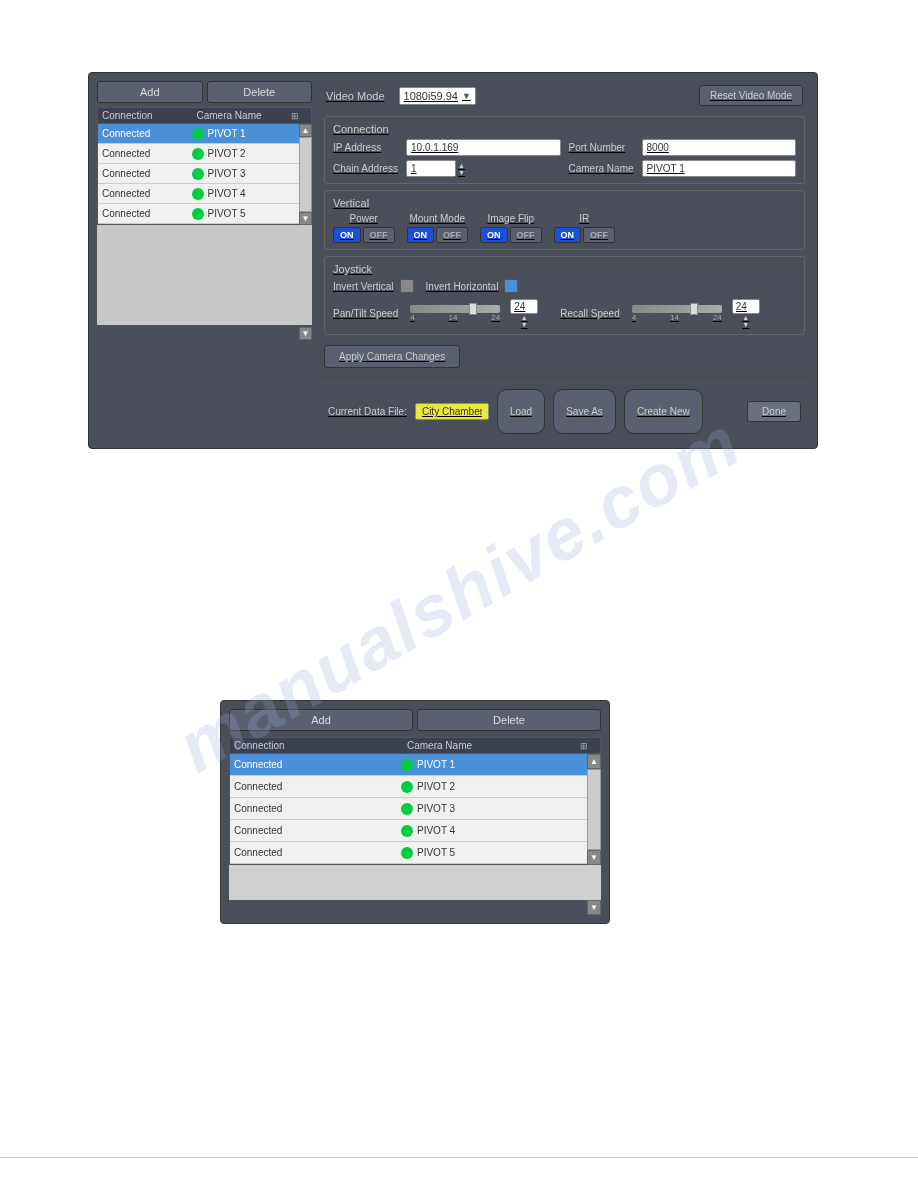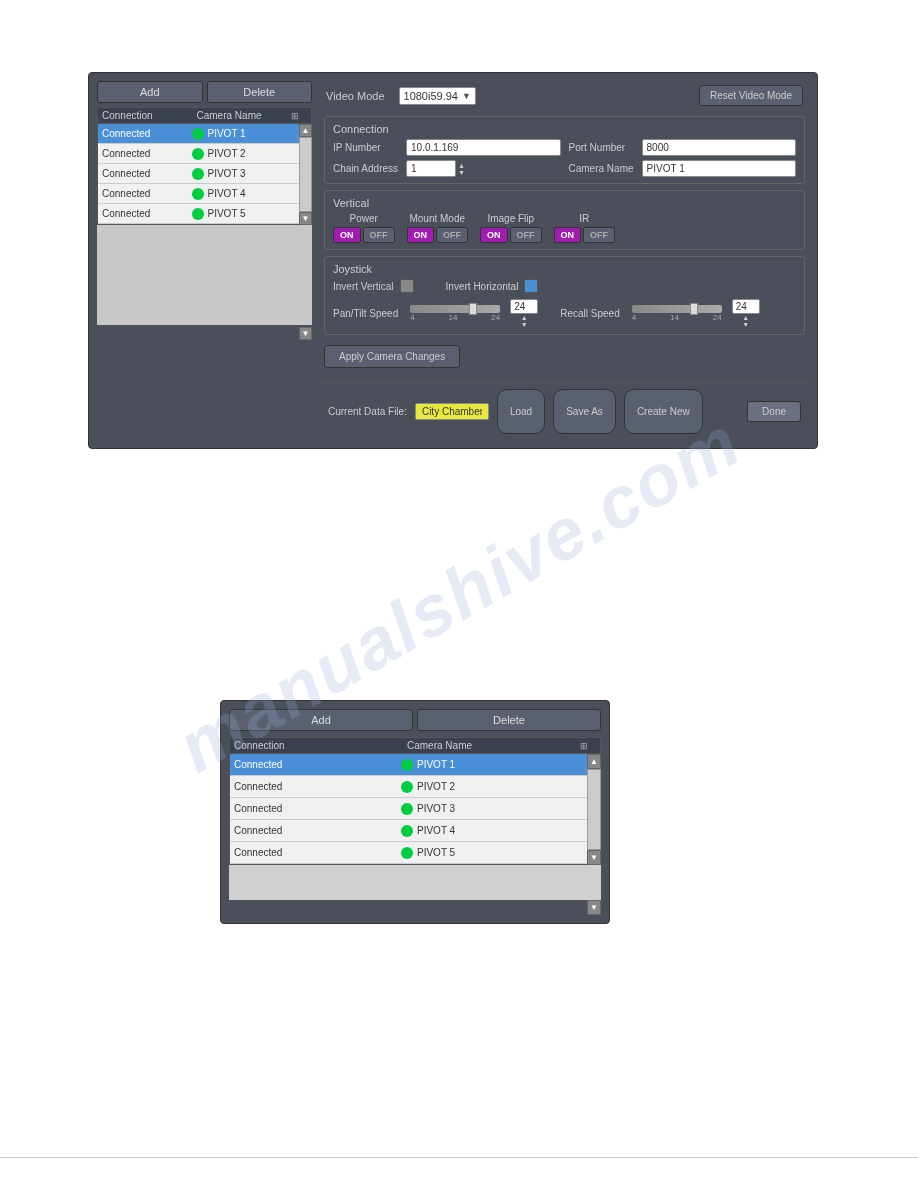--- a/index.html
+++ b/index.html
@@ -141,20 +141,21 @@
       height: 100px;
     }
 
     
     .settings-panel {
       flex: 1;
       background: #4a4f5a;
       display: flex;
       flex-direction: column;
       gap: 6px;
+      text-decoration: underline;
     }
 
     
     .video-mode-row {
       display: flex;
       align-items: center;
       justify-content: space-between;
       padding: 4px 6px;
       background: #4a4f5a;
     }
@@ -232,21 +233,21 @@
     }
     .toggle-btn {
       padding: 2px 6px;
       font-size: 9px;
       border-radius: 2px;
       border: 1px solid #333;
       cursor: pointer;
       font-weight: bold;
     }
     .toggle-on {
-      background: #a21caf;
+      background: #1d4ed8;
       color: #fff;
     }
     .toggle-off {
       background: #5a6070;
       color: #aaa;
     }
 
     
     .joystick-grid {
       display: flex;
@@ -466,21 +467,21 @@
             <span style="font-size:11px;color:#333;margin-right:4px;">1080i59.94</span>
             <span style="font-size:9px;color:#555;cursor:pointer;">▼</span>
           </div>
         </div>
         <button class="reset-video-btn">Reset Video Mode</button>
       </div>
 
       <div class="section-box">
         <div class="section-title">Connection</div>
         <div class="connection-grid">
-          <span class="field-label">IP Number</span>
+          <span class="field-label">IP Address</span>
           <input class="field-input" value="10.0.1.169" style="">
           <span class="field-label">Port Number</span>
           <input class="field-input" value="8000" style="">
           <span class="field-label">Chain Address</span>
           <div style="display:flex;align-items:center;">
             <input class="field-input" value="1" style="width: 50px;">
             <div style="display:flex;flex-direction:column;margin-left:2px;">
               <span style="font-size:7px;cursor:pointer;color:#ccc;line-height:1;">▲</span>
               <span style="font-size:7px;cursor:pointer;color:#ccc;line-height:1;">▼</span>
             </div>
@@ -526,21 +527,21 @@
 
       <div class="section-box">
         <div class="section-title">Joystick</div>
         <div class="joystick-grid">
 
           <div class="joystick-row">
             <div class="joystick-item">
               <span class="field-label">Invert Vertical</span>
               <span class="checkbox-box"></span>
             </div>
-            <div class="joystick-item" style="margin-left:20px;">
+            <div class="joystick-item" style="">
               <span class="field-label">Invert Horizontal</span>
               <span class="checkbox-box checked"></span>
             </div>
           </div>
 
           <div class="joystick-row">
             <div class="joystick-item">
               <span class="field-label">Pan/Tilt Speed</span>
               <div class="slider-container" style="margin-left:6px;">
                 <div class="slider-track">

